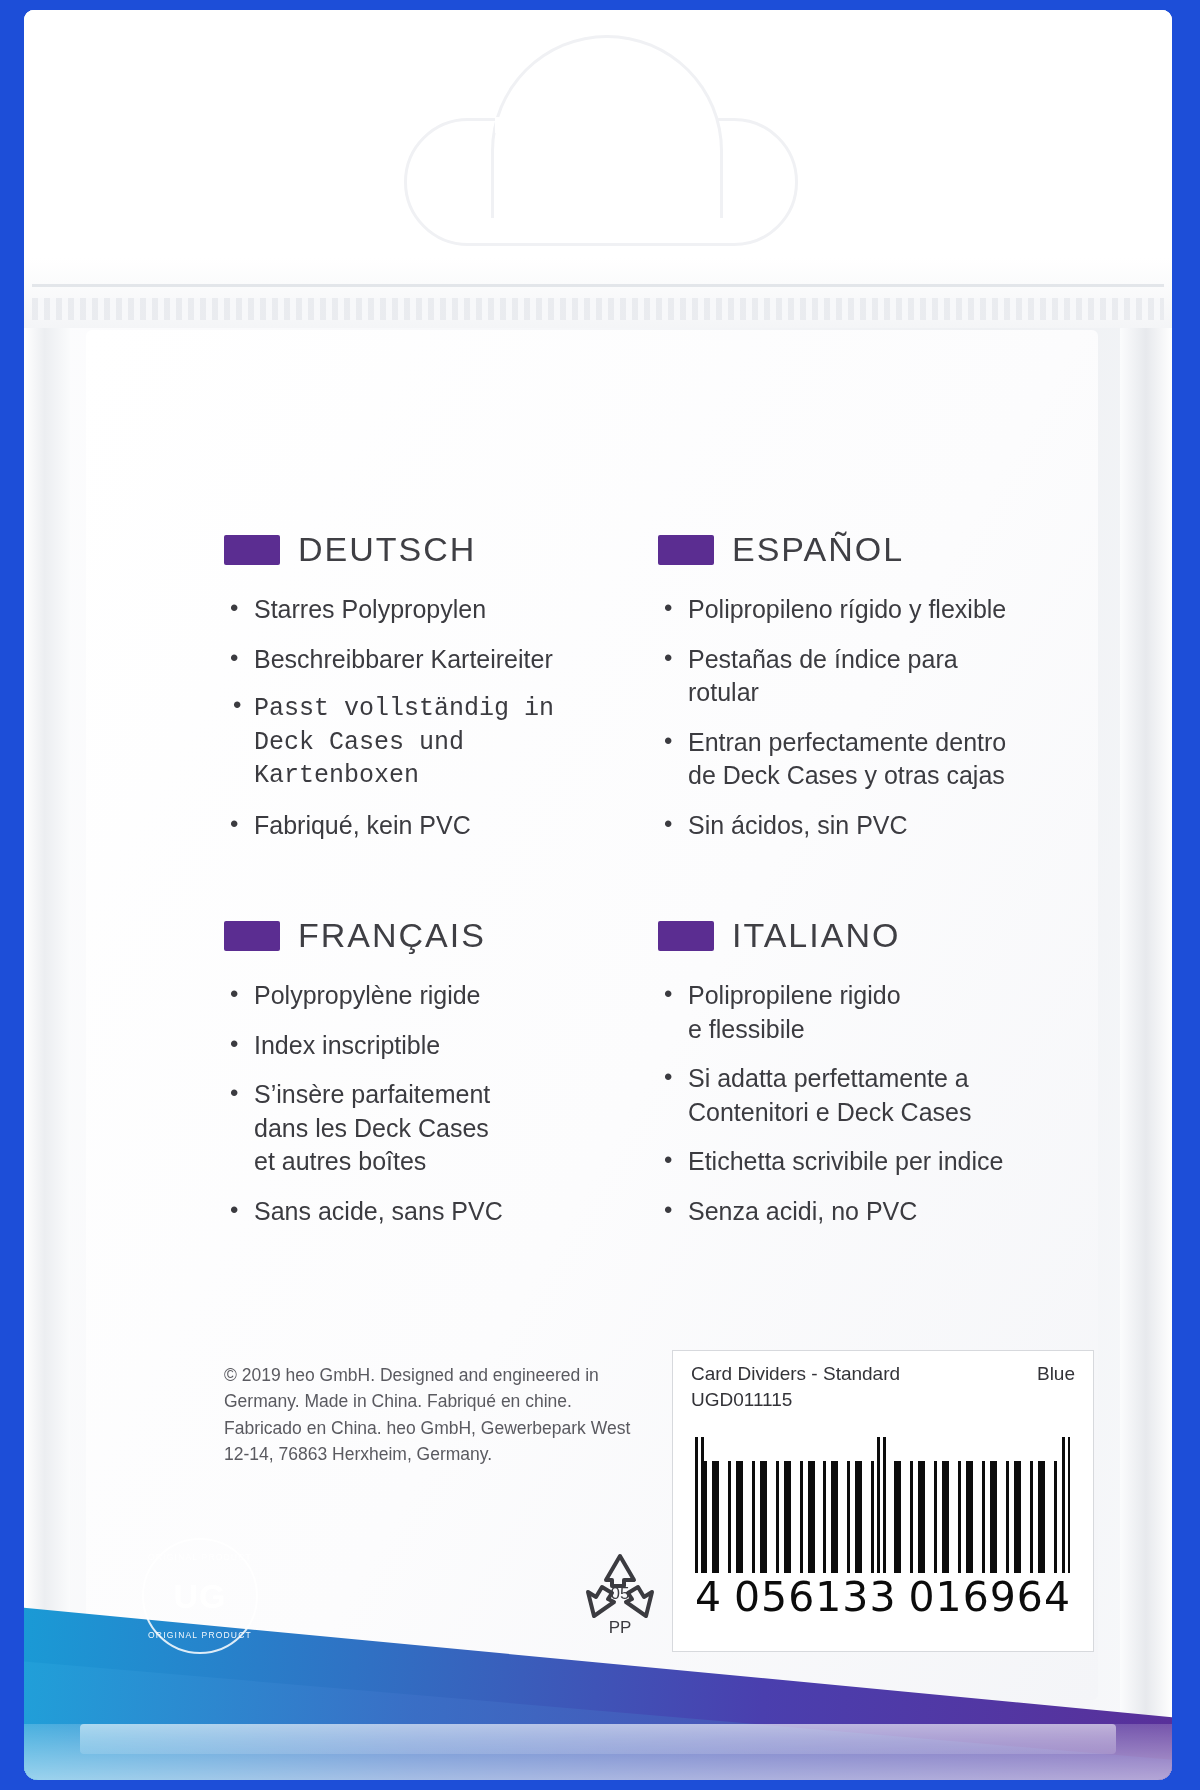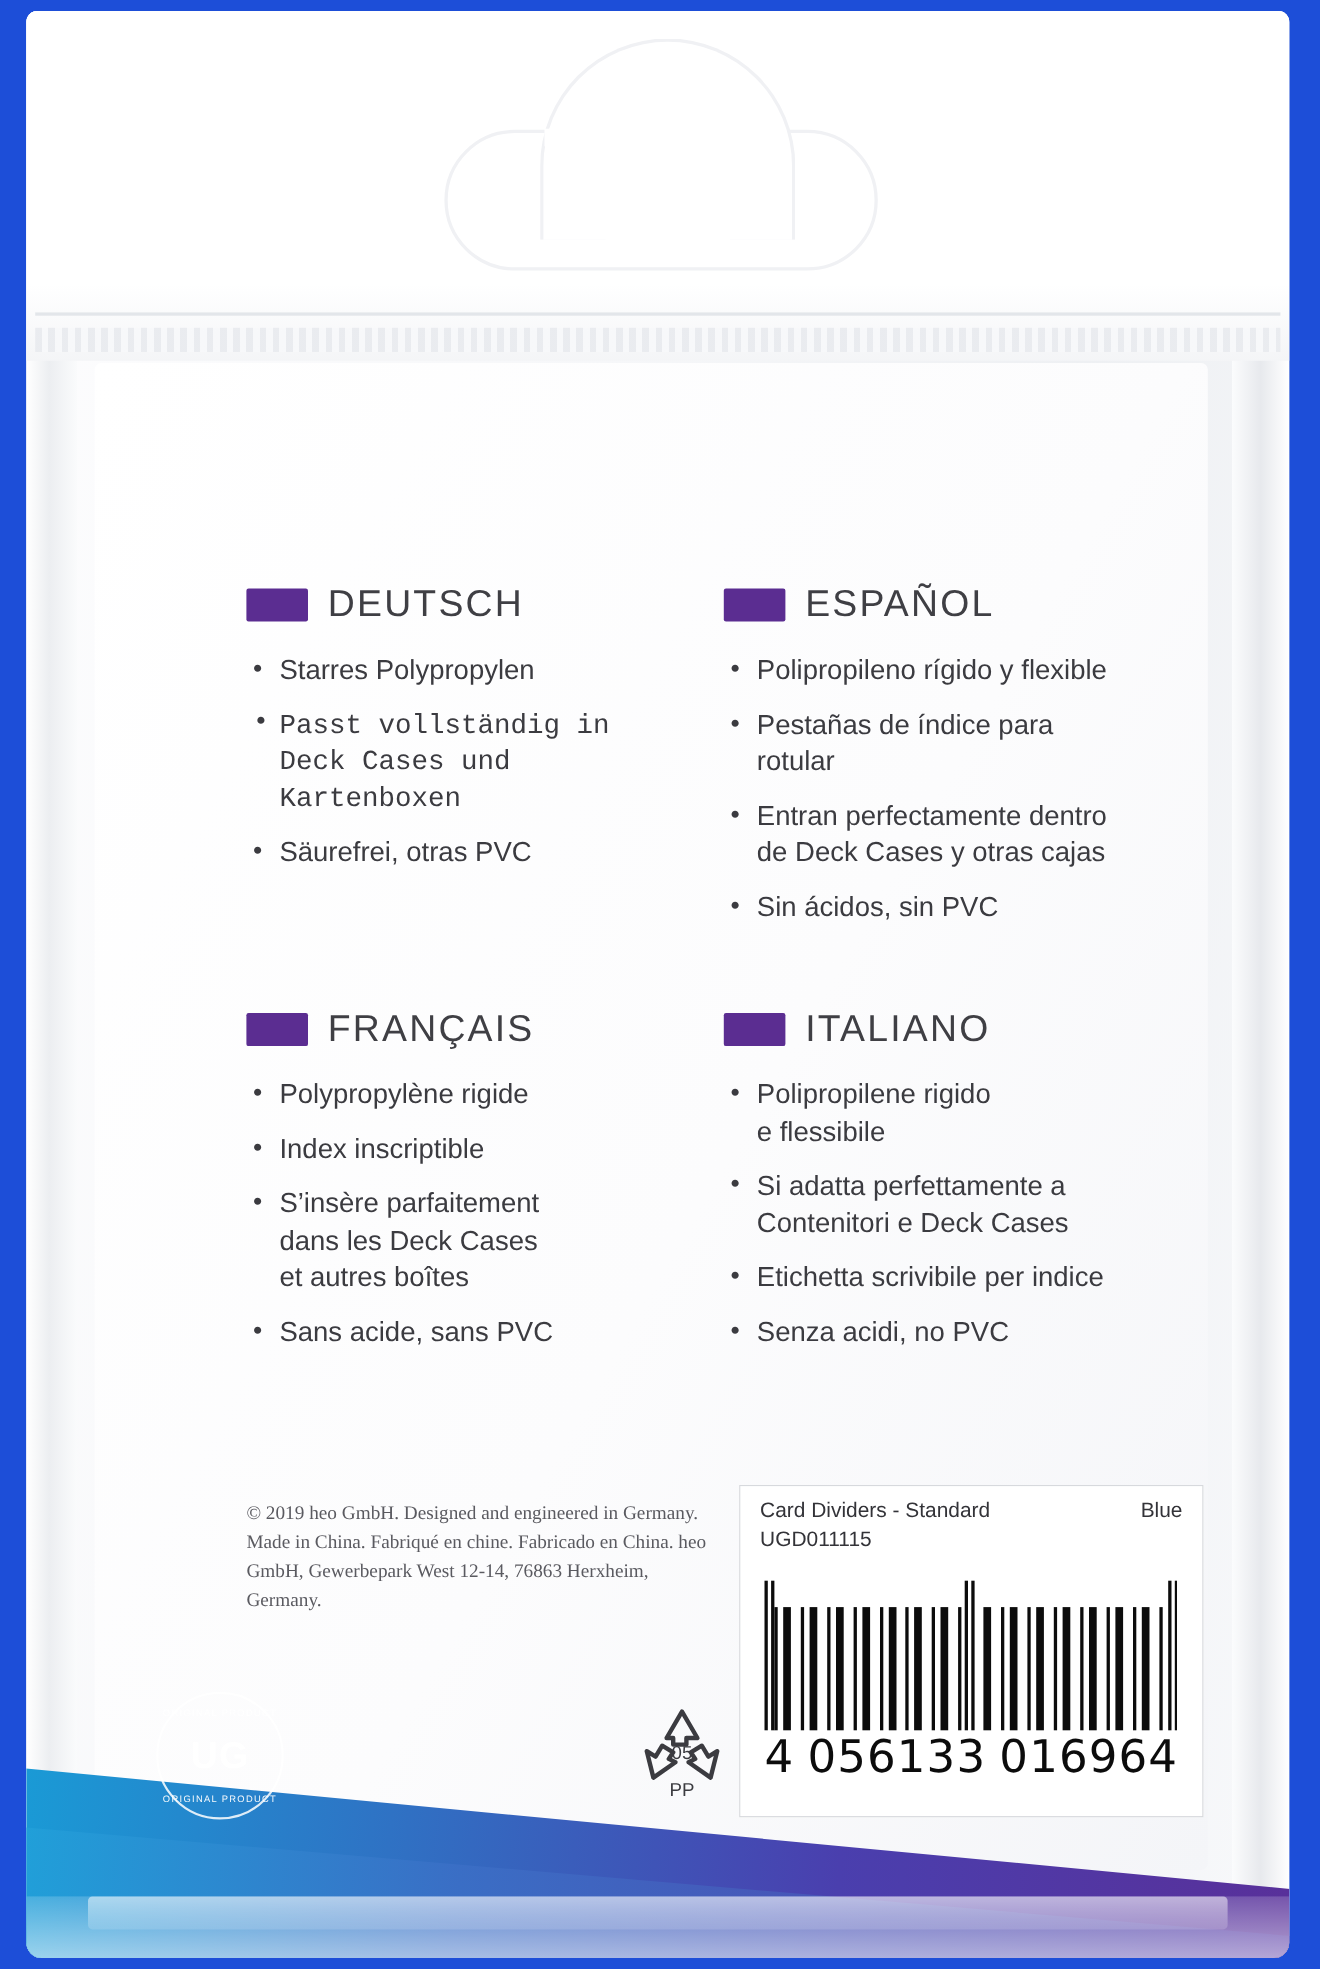--- a/index.html
+++ b/index.html
@@ -210,21 +210,20 @@
 
   
   .legal {
     position: absolute;
     left: 200px;
     top: 1352px;
     width: 420px;
     font-size: 17.5px;
     line-height: 1.5;
     color: #5a5a60;
-    font-family: Liberation Serif, serif;
   }
 
   
   .label {
     position: absolute;
     left: 648px;
     top: 1340px;
     width: 420px;
     height: 300px;
     background: #ffffff;
@@ -363,23 +362,24 @@
     <div class="content">
       <div class="lang-grid">
 
         <div class="lang-block">
           <div class="lang-head">
             <div class="lang-swatch"></div>
             <div class="lang-title">DEUTSCH</div>
           </div>
           <ul class="feat">
             <li>Starres Polypropylen</li>
+            <li>Beschreibbarer Karteireiter</li>
             <li style="white-space: pre-line; font-family: Liberation Mono, monospace;">Passt vollständig in
 Deck Cases und Kartenboxen</li>
-            <li>Säurefrei, otras PVC</li>
+            <li>Fabriqué, kein PVC</li>
           </ul>
         </div>
 
         <div class="lang-block">
           <div class="lang-head">
             <div class="lang-swatch"></div>
             <div class="lang-title">ESPAÑOL</div>
           </div>
           <ul class="feat">
             <li>Polipropileno rígido y flexible</li>

